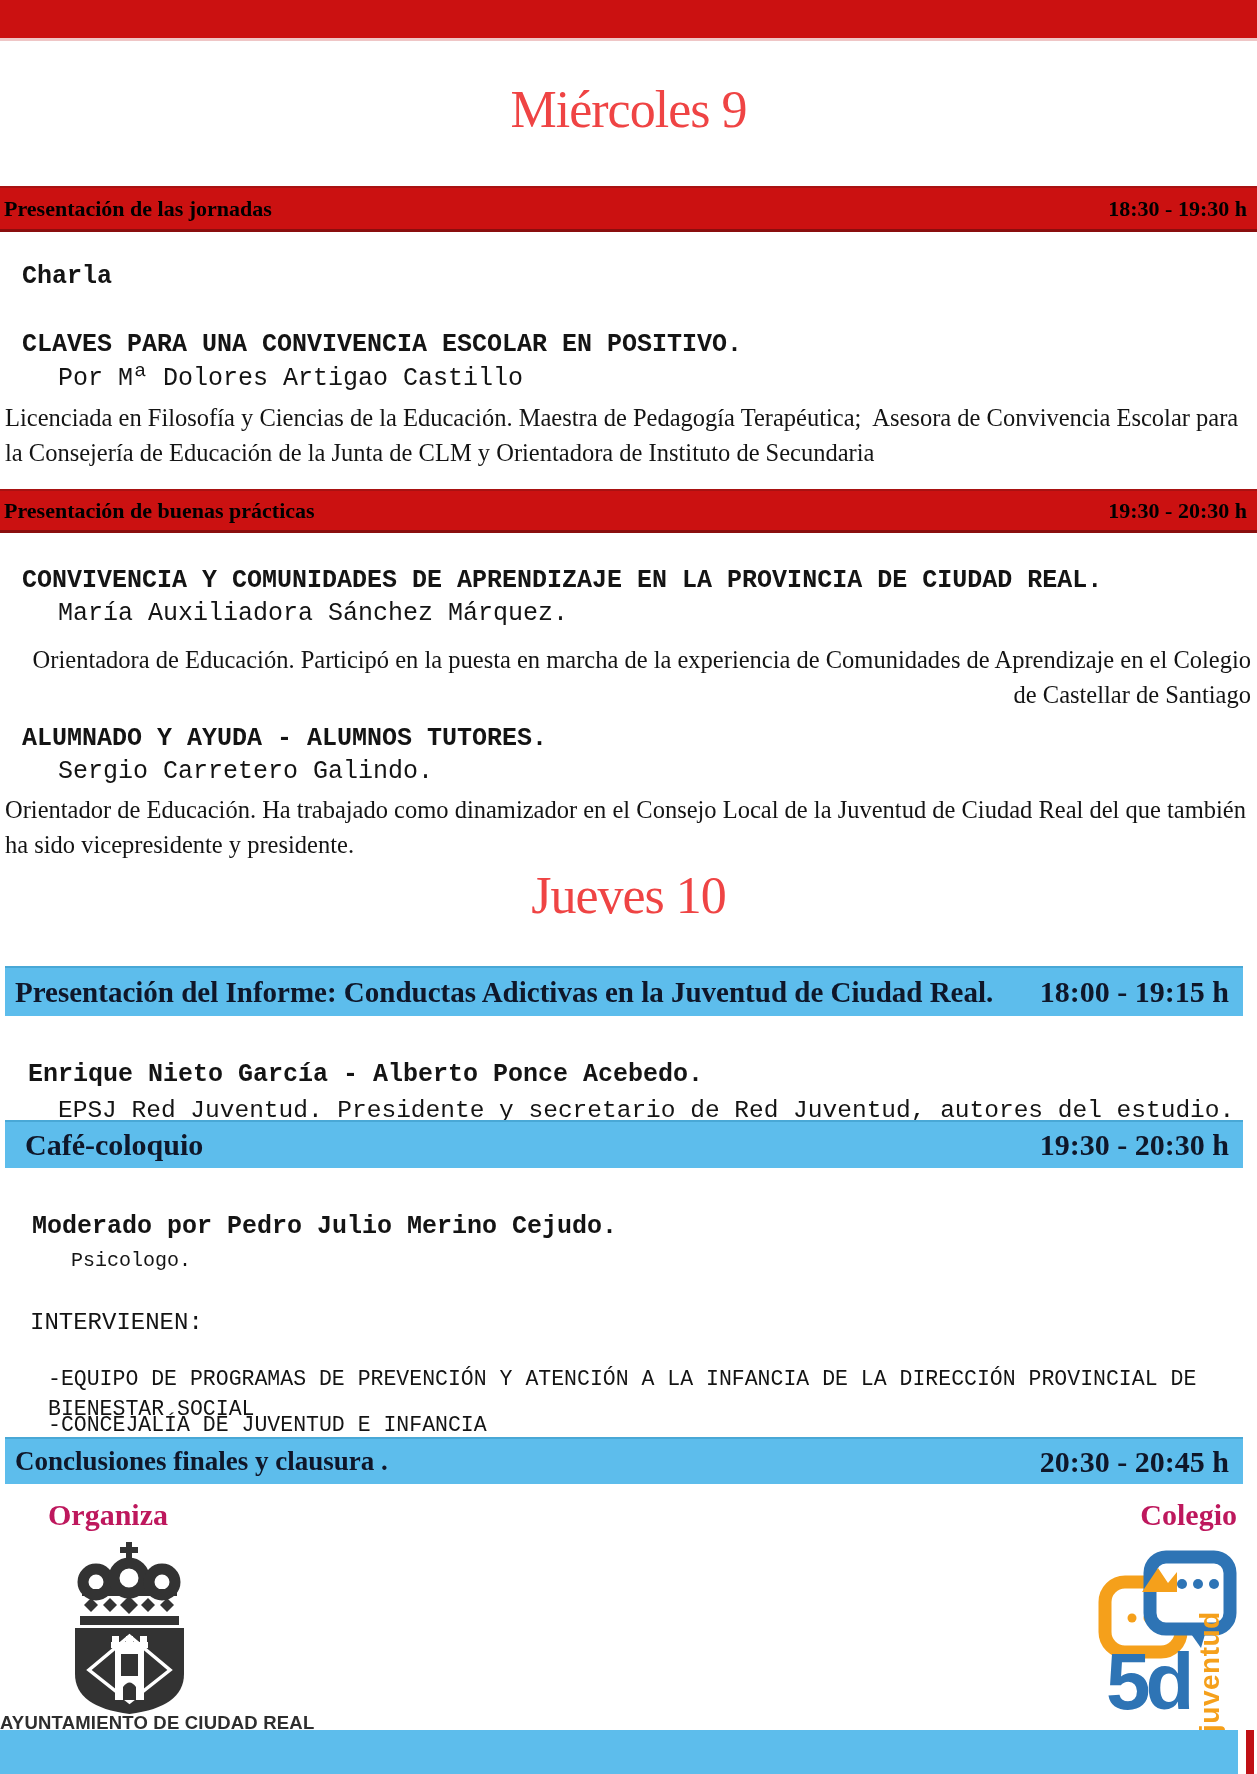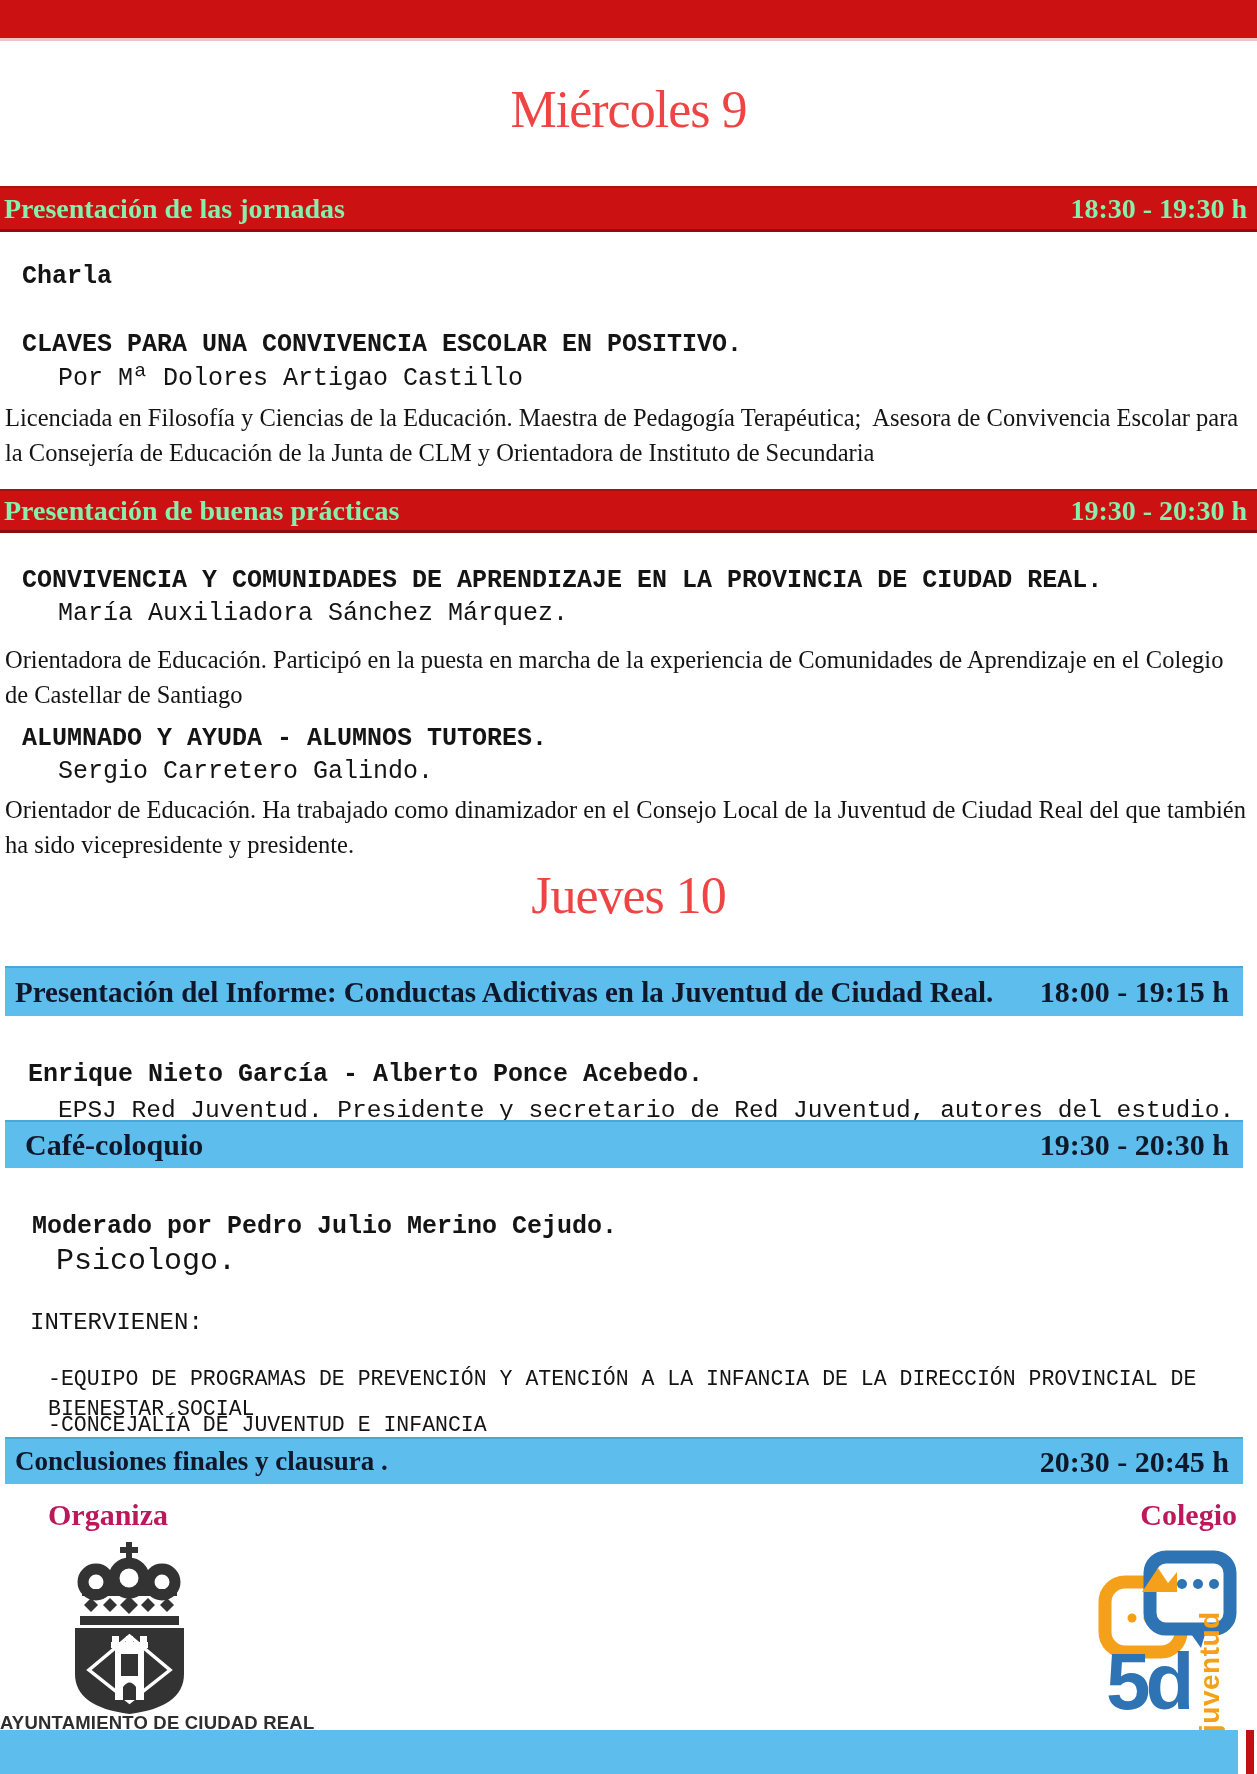--- a/index.html
+++ b/index.html
@@ -15,21 +15,21 @@
     position:absolute; left:0; width:100%; text-align:center; margin:0;
     font-size:52px; font-weight:400; color:#ef4444; letter-spacing:-1px;
   }
   .banner { position:absolute; display:flex; justify-content:space-between; align-items:center; box-sizing:border-box; }
   .banner span { white-space:nowrap; }
   .banner-red {
     left:0; width:1257px; height:46px; background:var(--red);
     border-top:2px solid #a81212; border-bottom:3px solid var(--red-dark-edge);
     padding:0 10px 0 4px;
   }
-  .banner-red .b-title, .banner-red .b-time { color:#86efac; font-weight:bold; font-size:28px; }
+  .banner-red .b-title, .banner-red .b-time { color:#000000; font-weight:bold; font-size:22px; }
   .banner-blue {
     left:5px; width:1238px; height:50px; background:var(--blue);
     border-top:2px solid var(--blue-dark-edge);
     padding:0 14px 0 10px;
   }
   .banner-blue .b-title, .banner-blue .b-time { color:#0f172a; font-weight:bold; font-size:30px; }
   .line { position:absolute; margin:16px; font-size:25px; line-height:30px; white-space:pre-wrap;font-family:Liberation Mono, monospace; }
   .bold { font-weight:bold; }
   .bio { position:absolute; margin:0; font-size:24.5px; line-height:35px; width:1246px; left:5px; white-space:pre-wrap; }
   .footer-label { position:absolute; margin:0; font-size:30px; font-weight:bold; color:#be185d; }
@@ -84,42 +84,42 @@
   <p class="line" style="top:348px; left:42px;">Por Mª Dolores Artigao Castillo</p>
   <p class="bio" style="top:400px;">Licenciada en Filosofía y Ciencias de la Educación. Maestra de Pedagogía Terapéutica;  Asesora de Convivencia Escolar para la Consejería de Educación de la Junta de CLM y Orientadora de Instituto de Secundaria</p>
 
   <div class="banner banner-red" style="top:489px; height:44px;">
     <span class="b-title">Presentación de buenas prácticas</span>
     <span class="b-time">19:30 - 20:30 h</span>
   </div>
 
   <p class="line" style="top:583px; left:42px;">María Auxiliadora Sánchez Márquez.</p>
   <p class="line bold" style="top:550px; left:6px;">CONVIVENCIA Y COMUNIDADES DE APRENDIZAJE EN LA PROVINCIA DE CIUDAD REAL.</p>
-  <p class="bio" style="top:642px;">Orientadora de Educación. Participó en la puesta en marcha de la experiencia de Comunidades de Aprendizaje en el Colegio de Castellar de Santiago</p>
+  <p class="bio" style="top:642px;text-align:right;">Orientadora de Educación. Participó en la puesta en marcha de la experiencia de Comunidades de Aprendizaje en el Colegio de Castellar de Santiago</p>
   <p class="line bold" style="top:708px; left:6px;">ALUMNADO Y AYUDA - ALUMNOS TUTORES.</p>
   <p class="line" style="top:741px; left:42px;">Sergio Carretero Galindo.</p>
   <p class="bio" style="top:792px;">Orientador de Educación. Ha trabajado como dinamizador en el Consejo Local de la Juventud de Ciudad Real del que también ha sido vicepresidente y presidente.</p>
 
   <h1 class="day-title" style="top:866px;">Jueves 10</h1>
 
   <div class="banner banner-blue" style="top:966px;">
     <span class="b-title" style="font-size:29px;">Presentación del Informe: Conductas Adictivas en la Juventud de Ciudad Real.</span>
     <span class="b-time">18:00 - 19:15 h</span>
   </div>
 
   <p class="line bold" style="top:1044px; left:12px;">Enrique Nieto García - Alberto Ponce Acebedo.</p>
   <p class="line" style="top:1080px; left:42px; font-size:24.5px;">EPSJ Red Juventud. Presidente y secretario de Red Juventud, autores del estudio.</p>
 
   <div class="banner banner-blue" style="top:1120px; height:48px; padding-left:20px;">
     <span class="b-title">Café-coloquio</span>
     <span class="b-time">19:30 - 20:30 h</span>
   </div>
 
   <p class="line bold" style="top:1196px; left:16px;">Moderado por Pedro Julio Merino Cejudo.</p>
-  <p class="line" style="top:1230px; left:40px; font-size:30px;">Psicologo.</p>
+  <p class="line" style="top:1230px; left:55px; font-size:20px;">Psicologo.</p>
   <p class="line" style="top:1292px; left:14px; font-size:24px;">INTERVIENEN:</p>
   <p class="line" style="top:1348px; left:32px; font-size:21.5px;">-EQUIPO DE PROGRAMAS DE PREVENCIÓN Y ATENCIÓN A LA INFANCIA DE LA DIRECCIÓN PROVINCIAL DE BIENESTAR SOCIAL</p>
   <p class="line" style="top:1394px; left:32px; font-size:21.5px;">-CONCEJALÍA DE JUVENTUD E INFANCIA</p>
 
   <div class="banner banner-blue" style="top:1437px; height:47px;">
     <span class="b-title" style="font-size:27px;">Conclusiones finales y clausura .</span>
     <span class="b-time">20:30 - 20:45 h</span>
   </div>
 
   <p class="footer-label" style="top:1498px; left:48px;">Organiza</p>

